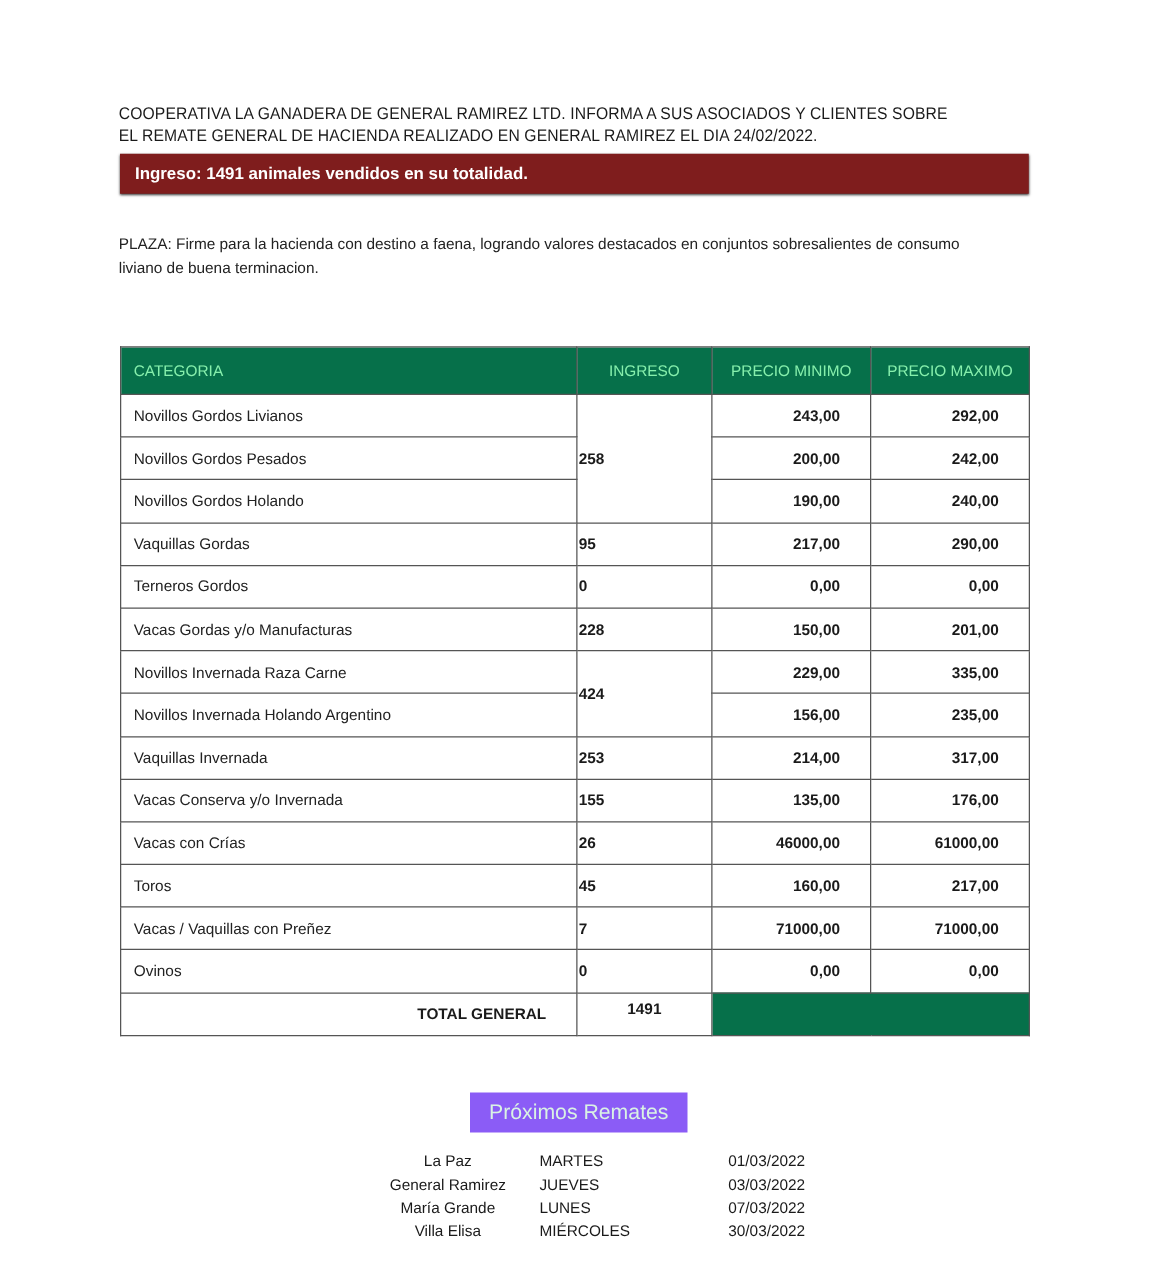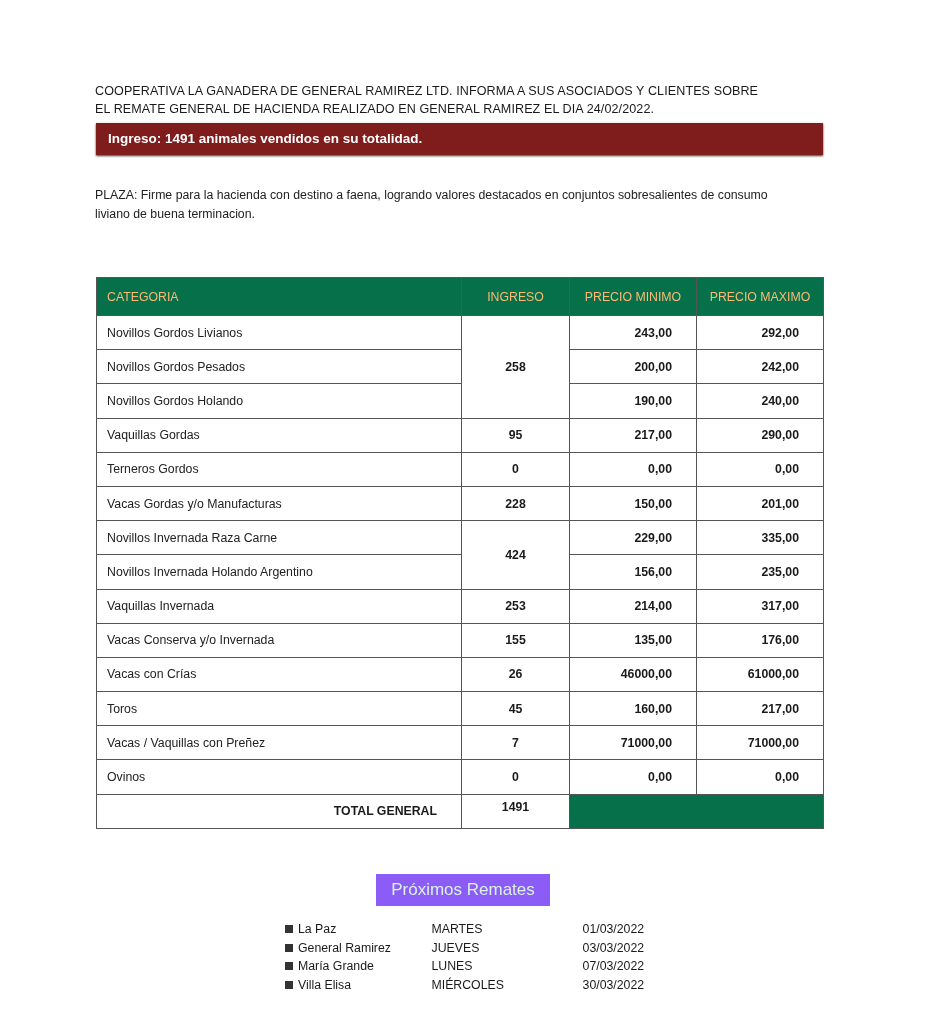--- a/index.html
+++ b/index.html
@@ -7,34 +7,34 @@
          font-family: "Liberation Sans", sans-serif; color: #1a1a1a; }
   .intro { position: absolute; left: 95px; top: 82px; width: 740px;
            font-size: 13.5px; line-height: 18px; letter-spacing: 0.1px; transform: scaleX(0.93); transform-origin: left top; }
   .banner { position: absolute; left: 96px; top: 123px; width: 727px; height: 32px;
             background: #7f1d1d; box-shadow: 0 1px 2px #333; color: #fff; font-weight: bold;
             font-size: 13.5px; line-height: 32px; box-sizing: border-box; padding-left: 12px; }
   .plaza { position: absolute; left: 95px; top: 186px; width: 760px; font-size: 12.3px; line-height: 18.5px; color:#222; }
   .plaza p { margin: 0; }
   table.main { position: absolute; left: 96px; top: 277px; border-collapse: collapse; width: 727px; table-layout: fixed; }
   table.main td, table.main th { border: 1.5px solid #555; box-sizing: border-box; }
-  table.main th { background: #06704a; color: #fdba74; font-weight: normal; font-size: 12.3px; height: 38px; }
+  table.main th { background: #06704a; color: #86efac; font-weight: normal; font-size: 12.3px; height: 38px; }
   table.main th.cat { text-align: left; padding-left: 10px; }
   table.main td { font-size: 12.3px; height: 34.2px; }
   td.cat { padding-left: 10px; color:#222; }
-  td.num { text-align: center; font-weight: bold; font-size: 13px; }
+  td.num { text-align: left; font-weight: bold; font-size: 13px; }
   td.price { text-align: right; padding-right: 24px; font-weight: bold; font-size: 13px; }
   td.total-label { text-align: right; padding-right: 24px; font-weight: bold; font-size: 14px; height: 40px; margin-top: 32px; }
   td.total-val { text-align: center; font-weight: bold; font-size: 13px; vertical-align: top; padding-top: 5px; }
   td.total-fill { background: #06704a; }
   .next-title { position: absolute; left: 376px; top: 874px; width: 174px; height: 32px; background: #8b5cf6;
                 color: #d9f2e4; font-size: 17px; line-height: 32px; text-align: center; }
   .next-list { position: absolute; left: 285px; top: 920px; width: 380px; font-size: 12.3px; }
   .next-row { display: flex; height: 18.5px; line-height: 18.5px; }
-  .next-row .place { width: 160px; display: flex; align-items: center; }
+  .next-row .place { width: 160px; display: flex; align-items: center; flex-direction: column; }
   .bullet { width: 8px; height: 8px; background: #333; margin-right: 5px; display: inline-block; }
   .next-row .day { width: 165px; text-align: left; }
   .next-row .date { width: 90px; text-align: left; }
 </style>
 </head>
 <body>
 
 <div class="intro">
   <div>COOPERATIVA LA GANADERA DE GENERAL RAMIREZ LTD. INFORMA A SUS ASOCIADOS Y CLIENTES SOBRE</div>
   <div>EL REMATE GENERAL DE HACIENDA REALIZADO EN GENERAL RAMIREZ EL DIA 24/02/2022.</div>

